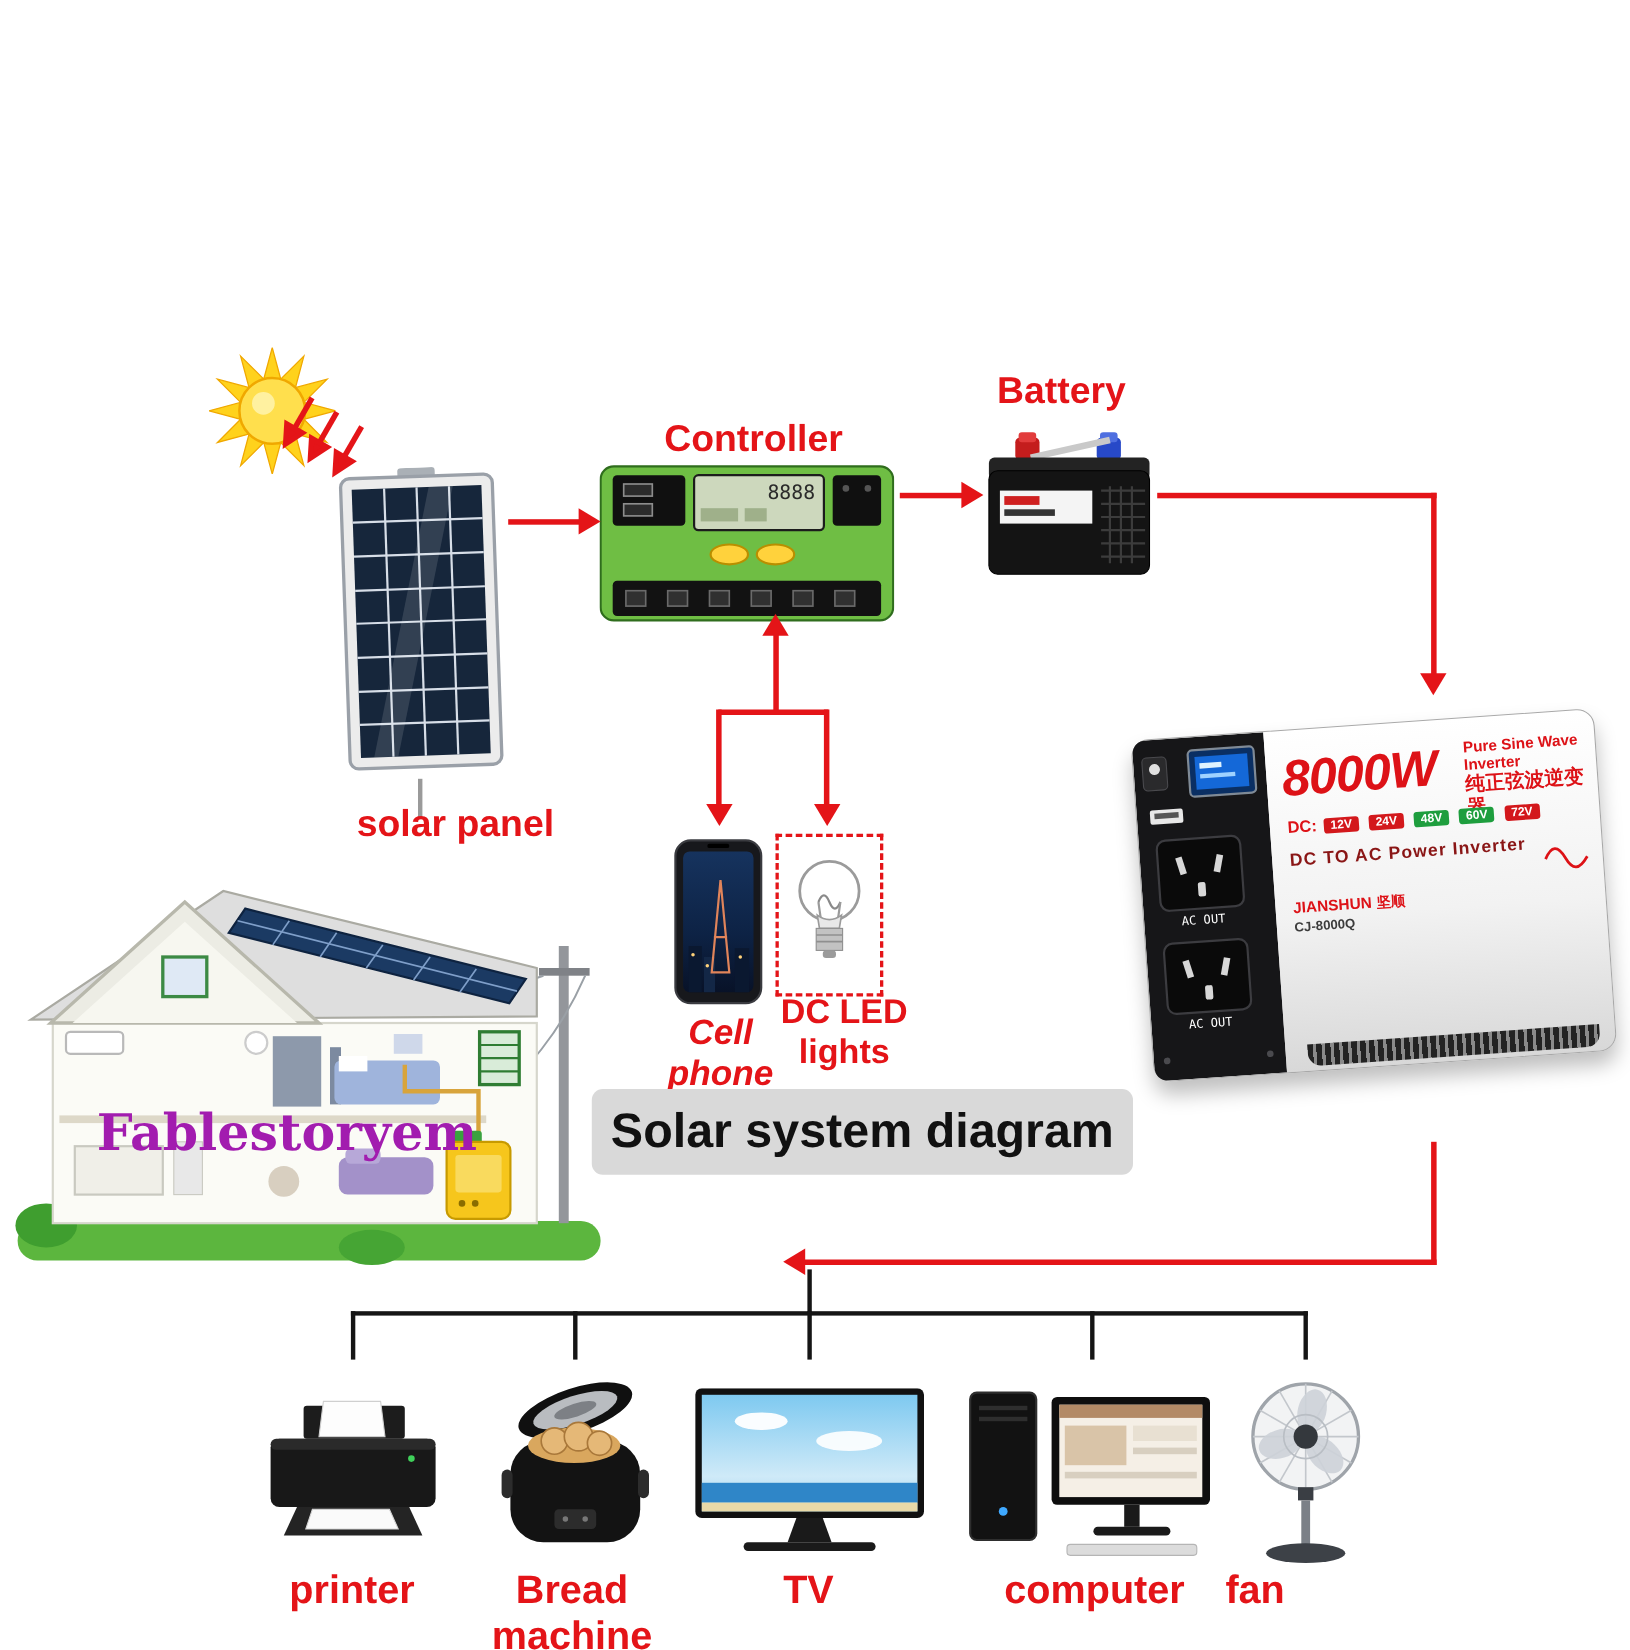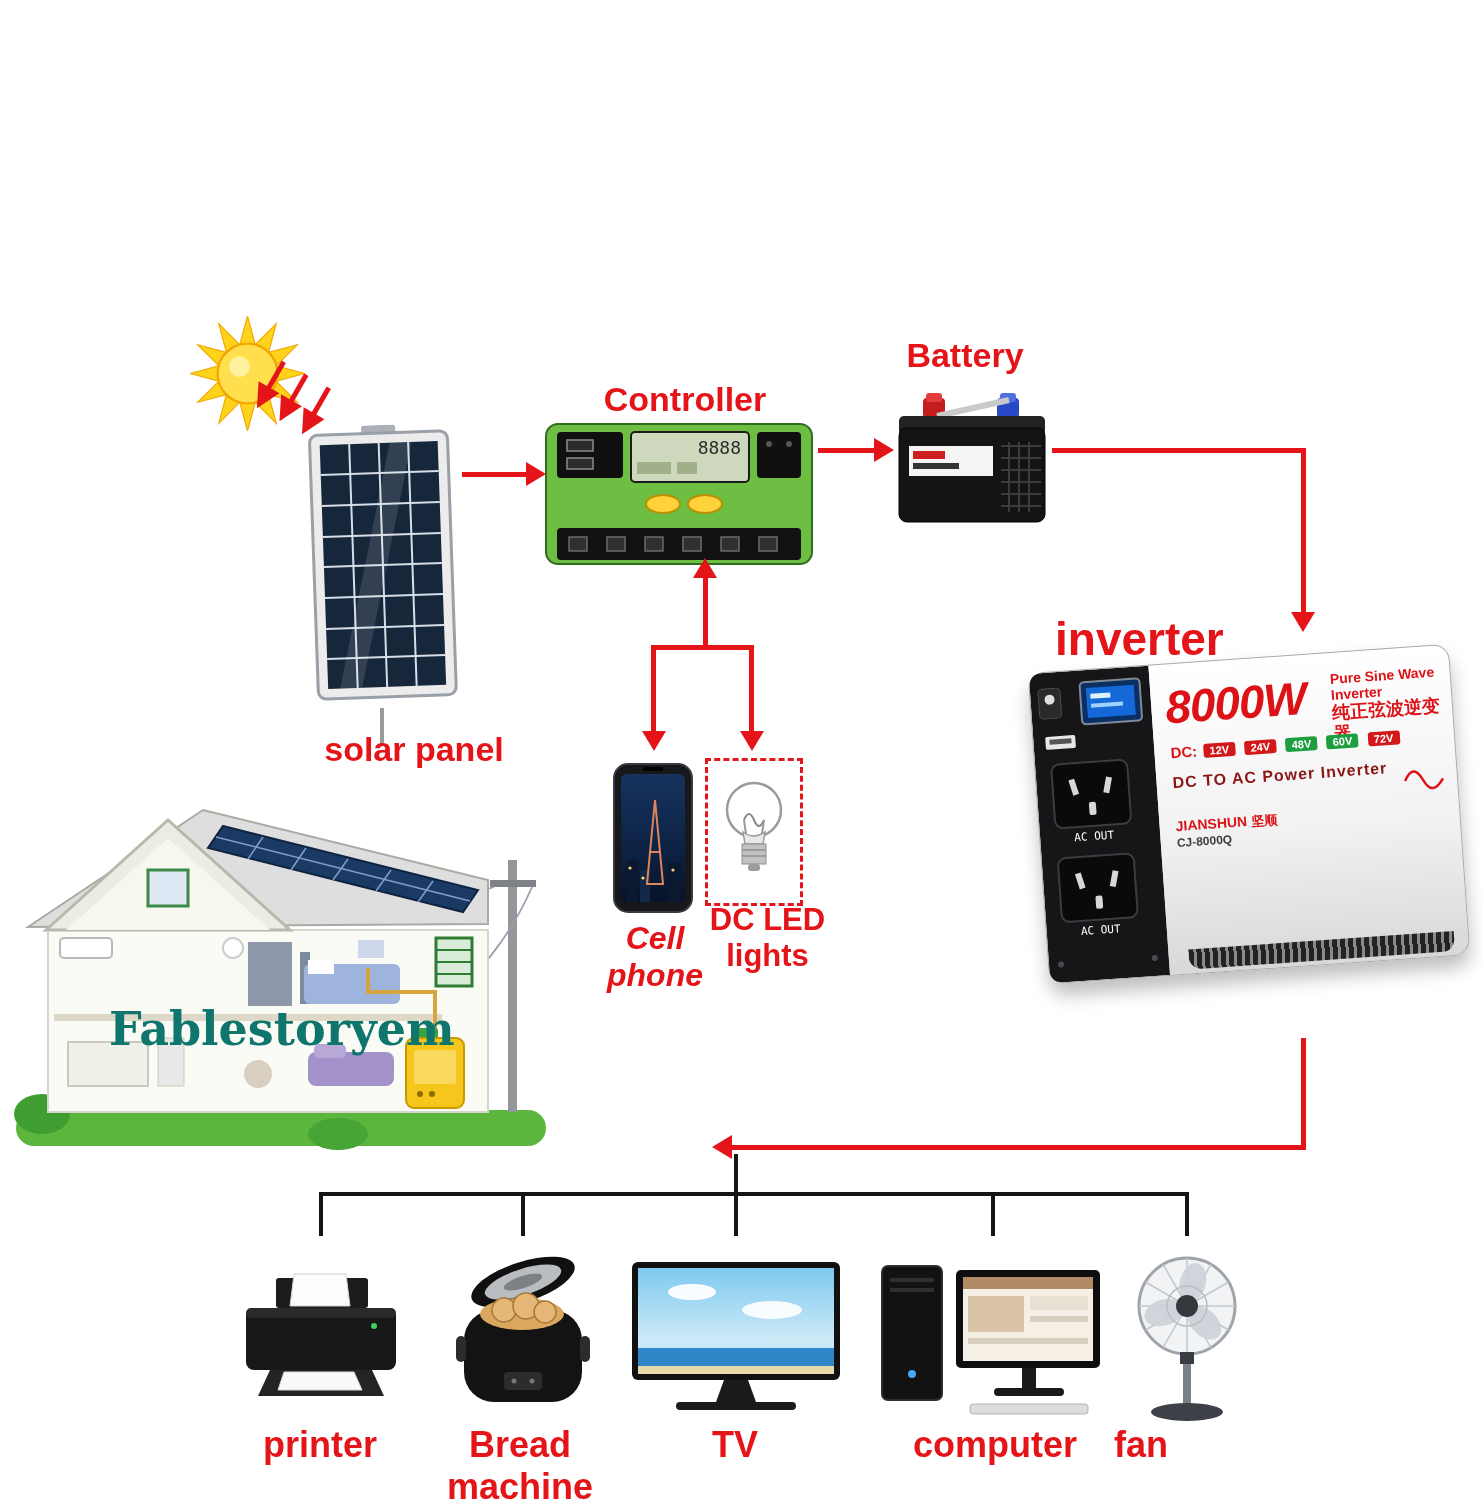--- a/index.html
+++ b/index.html
@@ -12,21 +12,21 @@
           border-radius:28px;padding:0;}
   .title{position:absolute;left:28px;top:30px;font-size:78px;font-weight:900;color:#161616;
          letter-spacing:-2px;white-space:nowrap;transform:scaleX(.78);transform-origin:0 50%;}
   .subtitle{position:absolute;left:30px;top:150px;font-size:56px;font-weight:400;color:#1d1d1d;
             white-space:nowrap;}
 
   
   .lbl{position:absolute;color:#e41418;font-weight:800;font-size:34px;text-align:center;}
   .lbl-big{font-size:46px;}
   .watermark{position:absolute;left:88px;top:1002px;font-family:"DejaVu Serif",serif;
-             font-weight:700;font-size:46px;color:#0f766e;margin-left:21px;}
+             font-weight:700;font-size:46px;color:#a21caf;}
   .caption-box{position:absolute;left:538px;top:990px;width:492px;height:78px;background:#d9d9d9;
                border-radius:10px;display:flex;align-items:center;justify-content:center;}
   .caption-box span{font-size:44px;font-weight:600;color:#111;}
 
   
   .red-line{position:absolute;background:#e41418;}
   .black-line{position:absolute;background:#151515;}
   .ah{position:absolute;width:0;height:0;}
   .ah-r{border-top:12px solid transparent;border-bottom:12px solid transparent;border-left:20px solid #e41418;}
   .ah-l{border-top:12px solid transparent;border-bottom:12px solid transparent;border-right:20px solid #e41418;}
@@ -184,21 +184,20 @@
   <div class="ah ah-d" style="left:1291px;top:612px;"></div>
 
   <div class="ah ah-u" style="left:693px;top:558px;"></div>
   <div class="red-line" style="left:703px;top:576px;width:5px;height:72px;"></div>
   <div class="red-line" style="left:653px;top:645px;width:100px;height:5px;"></div>
   <div class="red-line" style="left:651px;top:645px;width:5px;height:88px;"></div>
   <div class="ah ah-d" style="left:642px;top:731px;"></div>
   <div class="red-line" style="left:749px;top:645px;width:5px;height:88px;"></div>
   <div class="ah ah-d" style="left:740px;top:731px;"></div>
 
-  <div class="lbl lbl-big" style="left:1055px;top:612px;width:220px;text-align:left;">inverter</div>
 
   <div class="inverter">
     <svg class="abs" style="left:0;top:0;" width="120" height="310" viewBox="0 0 120 310">
       <path d="M14 0 H120 V310 H14 Q0 310 0 296 V14 Q0 0 14 0 Z" fill="#161618"></path>
       <rect x="8" y="16" width="22" height="30" rx="4" fill="#2a2a2c" stroke="#4a4a4e"></rect>
       <circle cx="19" cy="27" r="5" fill="#e0e0e0"></circle>
       <rect x="50" y="12" width="60" height="42" rx="4" fill="#0a2f63" stroke="#7f8a96" stroke-width="2"></rect>
       <rect x="56" y="18" width="48" height="30" fill="#1468d8"></rect>
       <rect x="60" y="24" width="20" height="5" fill="#dff3ff"></rect>
       <rect x="60" y="34" width="32" height="4" fill="#9fd2ff"></rect>
@@ -326,20 +325,23 @@
     <rect x="150" y="296" width="26" height="48" fill="#e8e8e8" stroke="#c9c9c0"></rect>
     <polyline points="427,296 427,250 360,250 360,226" stroke="#d8a43c" stroke-width="4" fill="none"></polyline>
     <rect x="404" y="286" width="26" height="12" rx="3" fill="#3aa23f"></rect>
     <rect x="398" y="296" width="58" height="70" rx="8" fill="#f6c61c" stroke="#c79a00" stroke-width="2"></rect>
     <rect x="406" y="308" width="42" height="34" rx="3" fill="#f9da5e"></rect>
     <circle cx="412" cy="352" r="3" fill="#8a6d00"></circle>
       <circle cx="424" cy="352" r="3" fill="#8a6d00"></circle>
   </svg>
   <div class="watermark">Fablestoryem</div>
 
+  <div class="caption-box">
+    <span>Solar system diagram</span>
+  </div>
 
   <div class="red-line" style="left:1301px;top:1038px;width:5px;height:112px;"></div>
   <div class="red-line" style="left:730px;top:1145px;width:576px;height:5px;"></div>
   <div class="ah ah-l" style="left:712px;top:1135px;"></div>
 
   <div class="black-line" style="left:734px;top:1154px;width:4px;height:40px;"></div>
   <div class="black-line" style="left:319px;top:1192px;width:870px;height:4px;"></div>
   <div class="black-line" style="left:319px;top:1192px;width:4px;height:44px;"></div>
   <div class="black-line" style="left:521px;top:1192px;width:4px;height:44px;"></div>
   <div class="black-line" style="left:734px;top:1192px;width:4px;height:44px;"></div>

